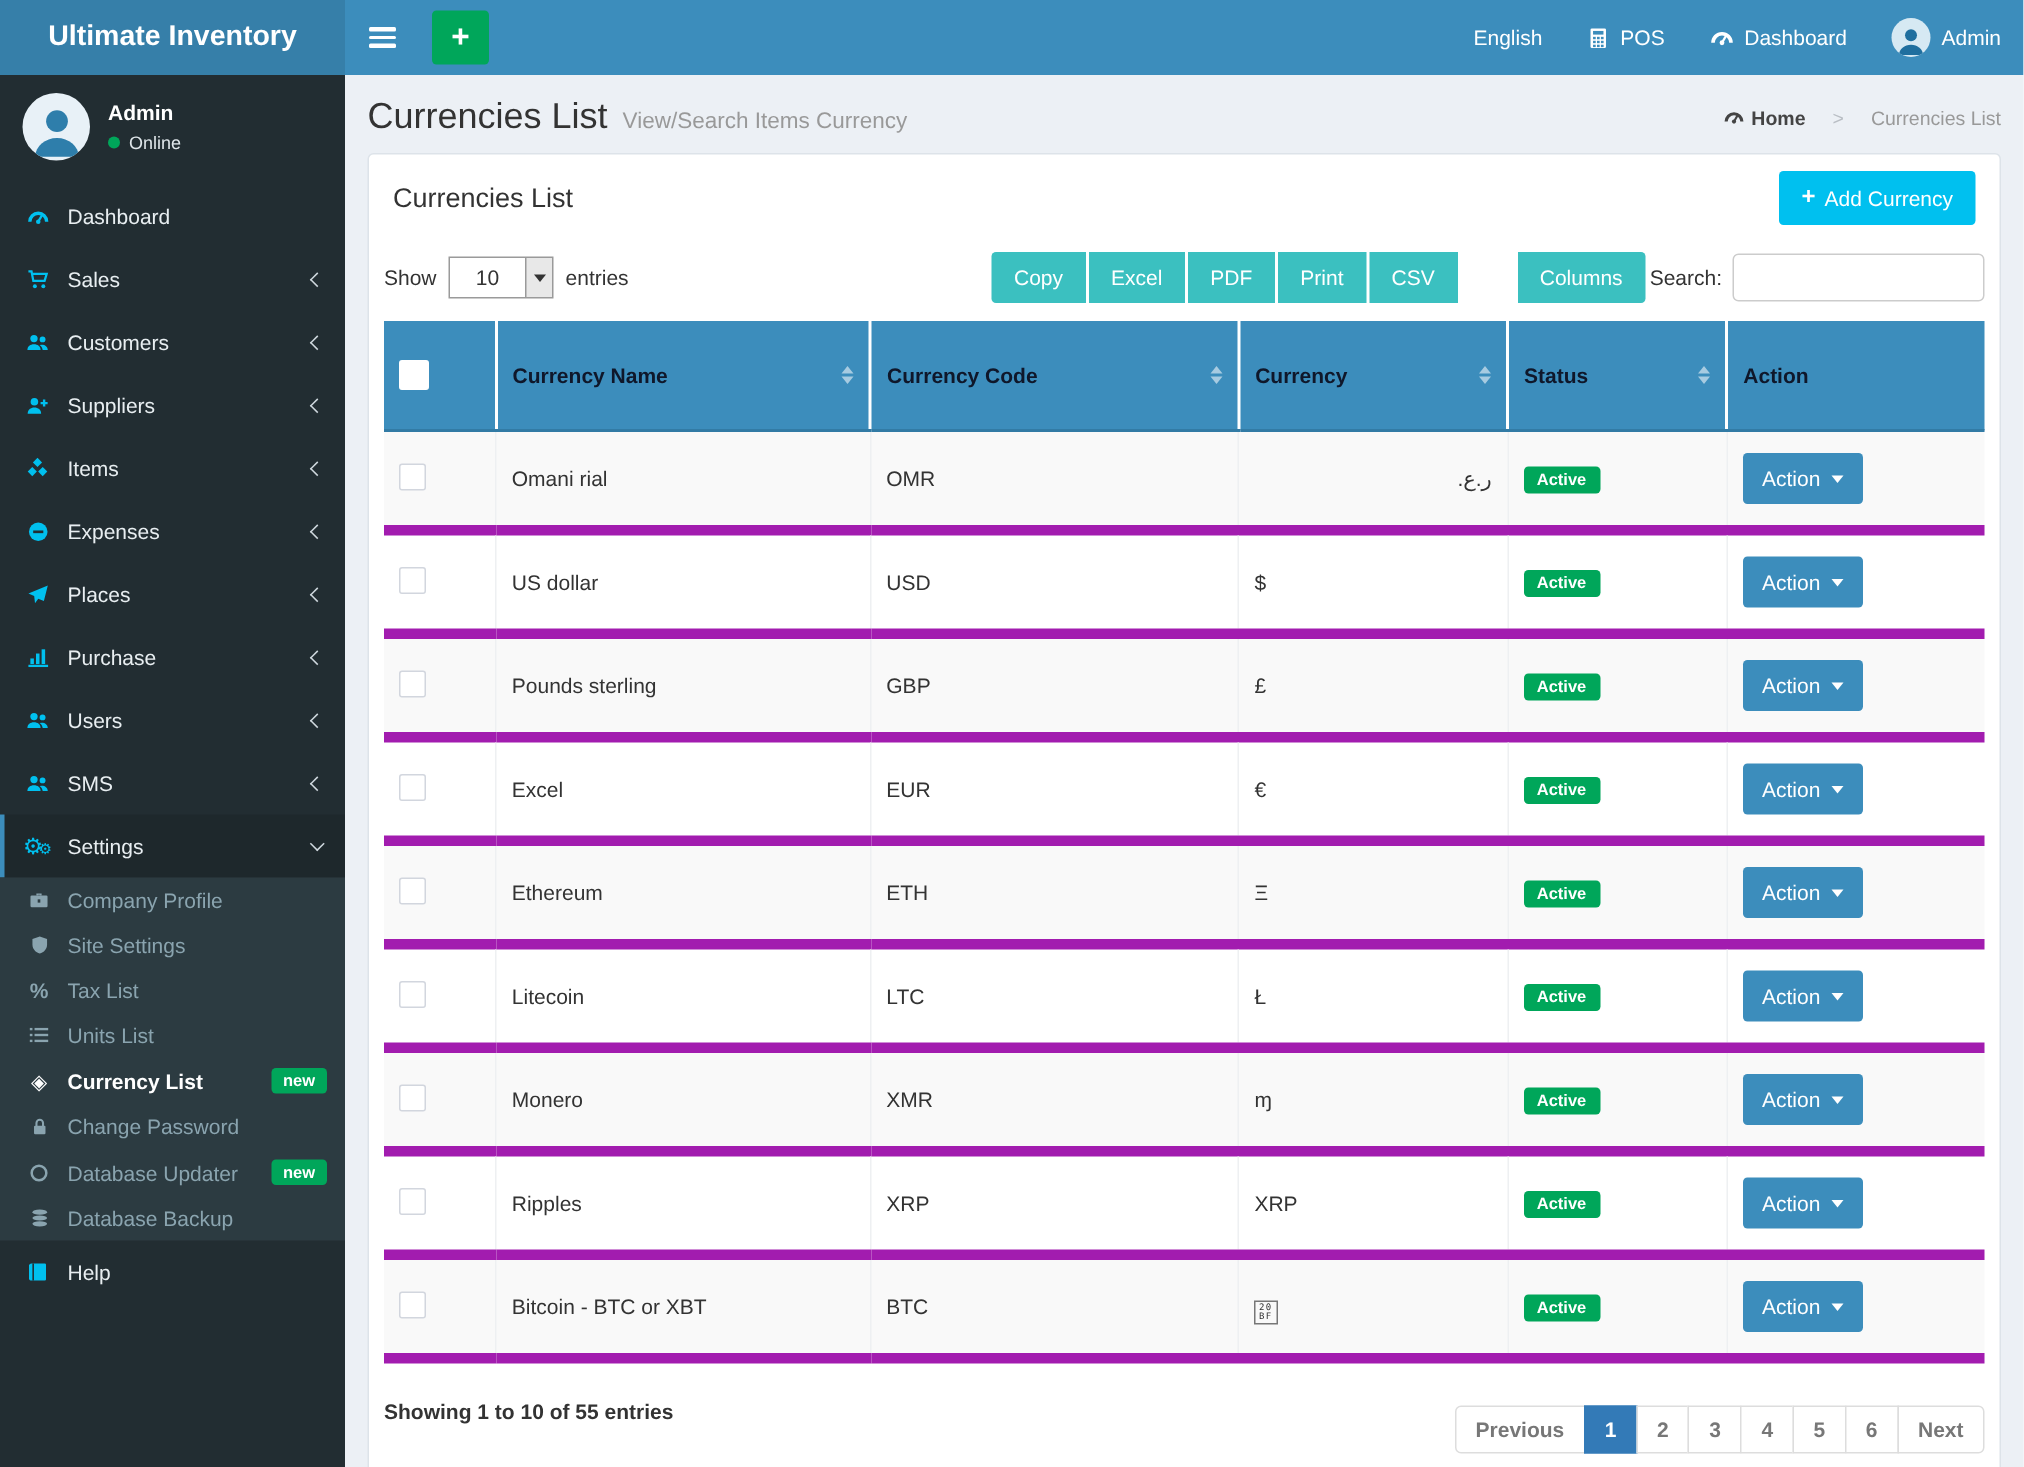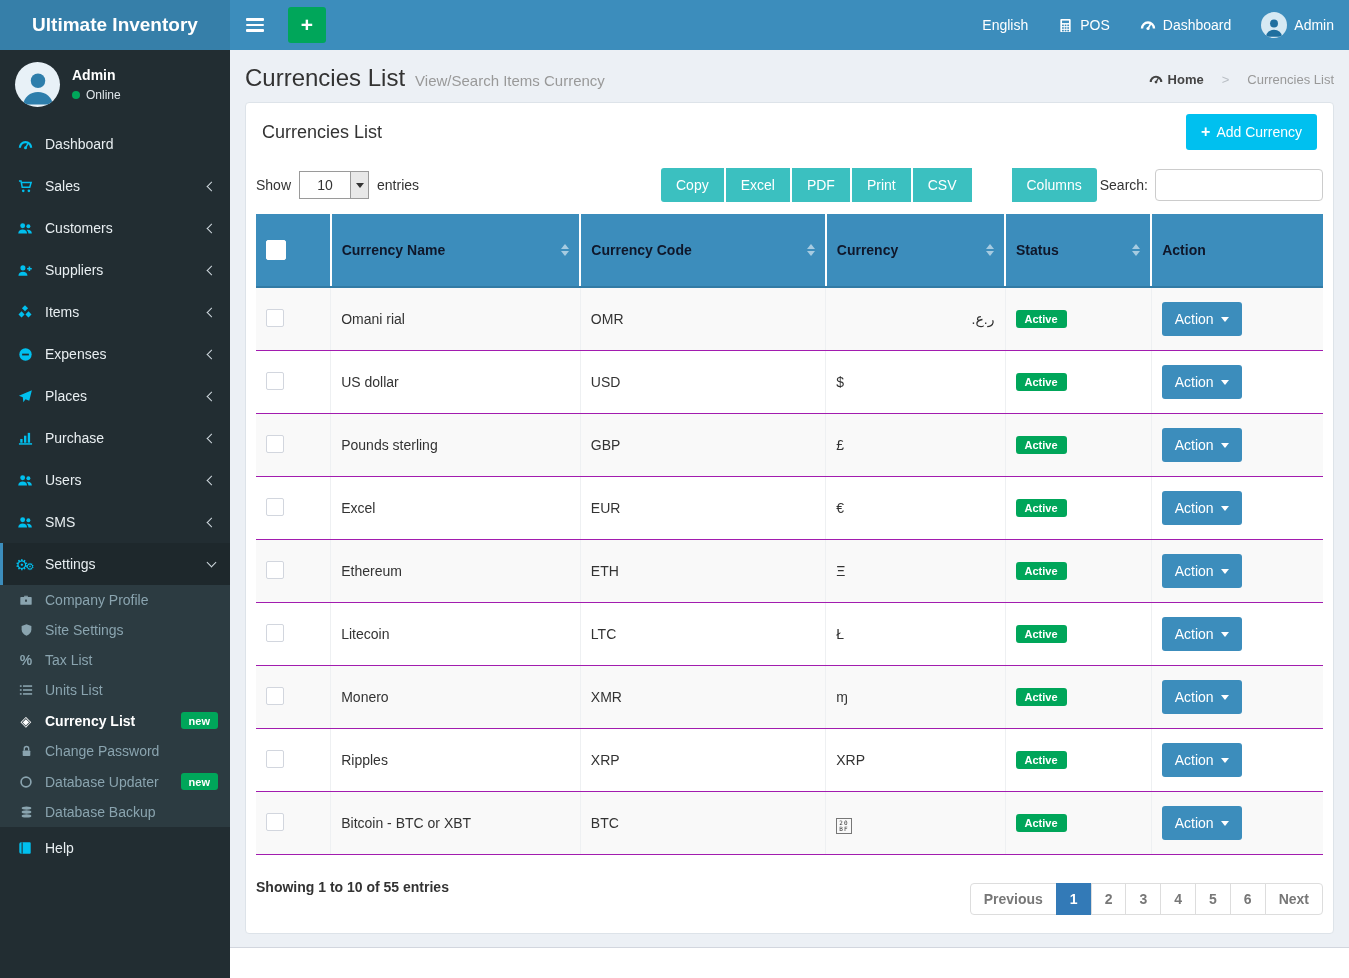--- a/index.html
+++ b/index.html
@@ -69,21 +69,21 @@
 
   
   table { width:calc(100% - 20px); margin:0 10px; border-collapse:collapse; table-layout:fixed; }
   thead th { background:#3c8dbc; color:#0f172a; font-size:14px; font-weight:bold; text-align:left; padding:26px 10px; border-right:2px solid #fff; border-bottom:2px solid #327ba5;margin-top:48px; }
   thead th:last-child { border-right:none; }
   thead th .th-inner { display:flex; align-items:center; }
   .sort-icon { margin-left:auto; display:inline-flex; flex-direction:column; gap:2px; }
   .sort-icon i { width:0; height:0; border-left:4.5px solid transparent; border-right:4.5px solid transparent; display:block; }
   .sort-icon .up { border-bottom:5px solid rgba(255,255,255,.55); }
   .sort-icon .dn { border-top:5px solid rgba(255,255,255,.55); }
-  tbody td { padding:14px 10px; font-size:14px; color:#333; border-bottom:1px solid #a21caf; border-right:1px solid #eef0f2; vertical-align:middle; height:51px; }
+  tbody td { padding:14px 10px; font-size:14px; color:#333; border-bottom:7px solid #a21caf; border-right:1px solid #eef0f2; vertical-align:middle; height:51px; }
   tbody td:last-child { border-right:none; }
   tbody tr:nth-child(odd) { background:#f9f9f9; }
   .cb { display:inline-block; background:#fff; border:1px solid #d2d6de; border-radius:2px; cursor:pointer; }
   .cb.head { width:20px; height:20px; border-color:#fff; vertical-align:middle; }
   .cb.row { width:18px; height:18px; }
   .badge-active { background:#00a65a; color:#fff; font-size:11px; font-weight:bold; border-radius:3px; padding:3px 9px; display:inline-block; }
   .btn-action { background:#3c8dbc; border:none; color:#fff; font-size:14px; border-radius:3px; padding:9px 13px; display:inline-flex; align-items:center; gap:7px; cursor:pointer; }
   .btn-action .caret { border-top-color:#fff; }
   .tofu { display:inline-flex; flex-direction:column; align-items:center; border:1px solid #777; padding:1px 2px; font-family:"DejaVu Sans Mono",monospace; font-size:6px; line-height:6px; color:#333; letter-spacing:1px; }
 

